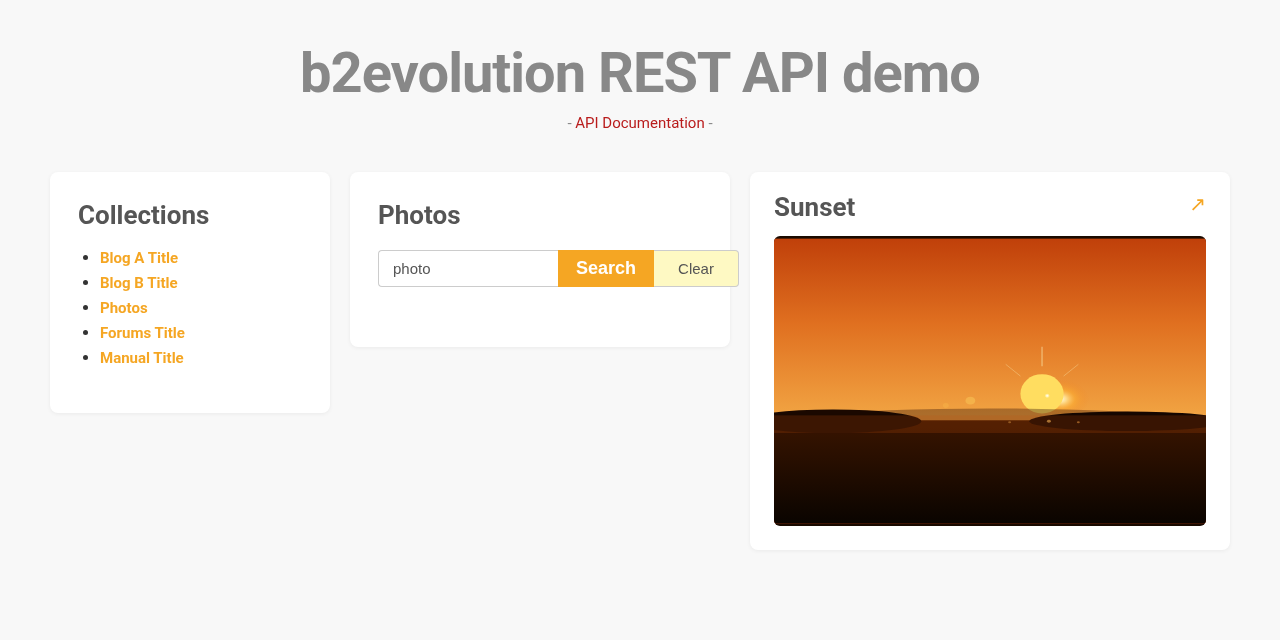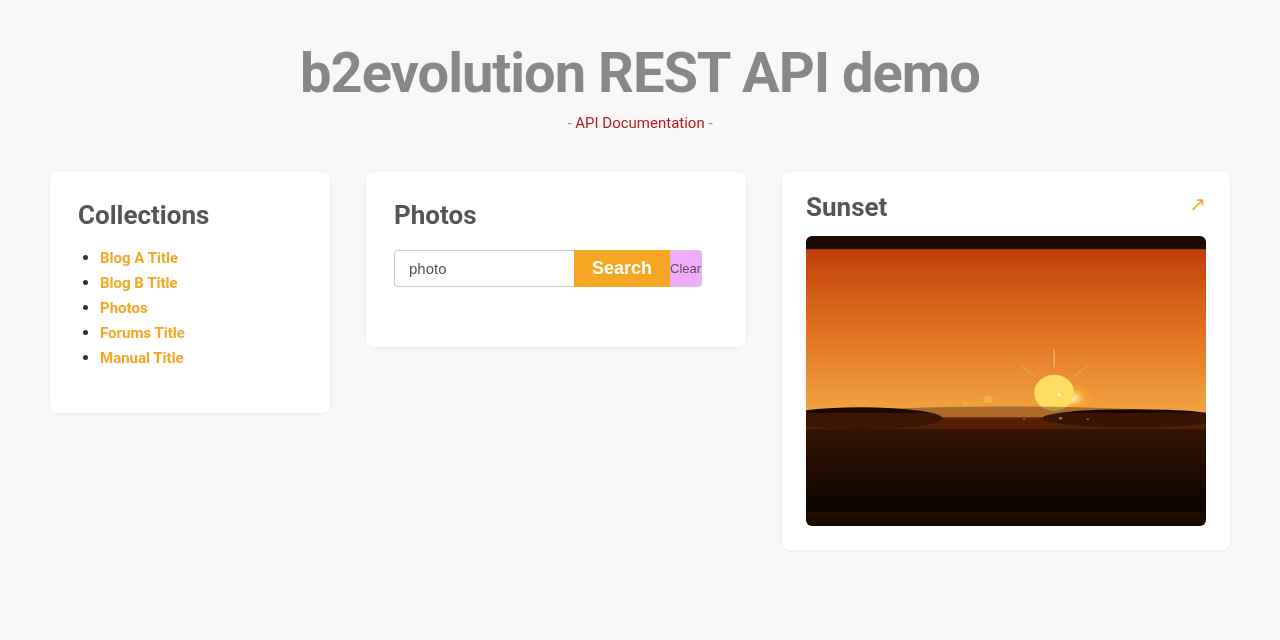--- a/index.html
+++ b/index.html
@@ -24,21 +24,21 @@
       margin-top: 8px;
       font-size: 15px;
       color: #888;
     }
     .page-subtitle a {
       color: #b91c1c;
       text-decoration: none;
     }
     .main-content {
       display: flex;
-      gap: 36px;
+      gap: 20px;
       padding: 20px 50px;
       align-items: flex-start;
     }
     
     .collections-panel {
       background: #fff;
       border-radius: 8px;
       padding: 28px 28px 40px;
       min-width: 280px;
       flex: 0 0 280px;
@@ -97,26 +97,26 @@
       background: #f5a623;
       color: #fff;
       border: none;
       padding: 8px 18px;
       font-size: 18px;
       font-weight: 600;
       cursor: pointer;
       border-radius: 0;
     }
     .clear-button {
-      background: #f0abfc;
+      background: #fef9c3;
       color: #555;
       border: 1px solid #ccc;
       border-left: none;
-      padding: 8px 0;
-      font-size: 13px;
+      padding: 8px 24px;
+      font-size: 15px;
       cursor: pointer;
       border-radius: 0 4px 4px 0;
     }
     .results-list {
       list-style: disc;
       padding-left: 22px;
     }
     .results-list li {
       margin-bottom: 8px;
       font-size: 15px;

